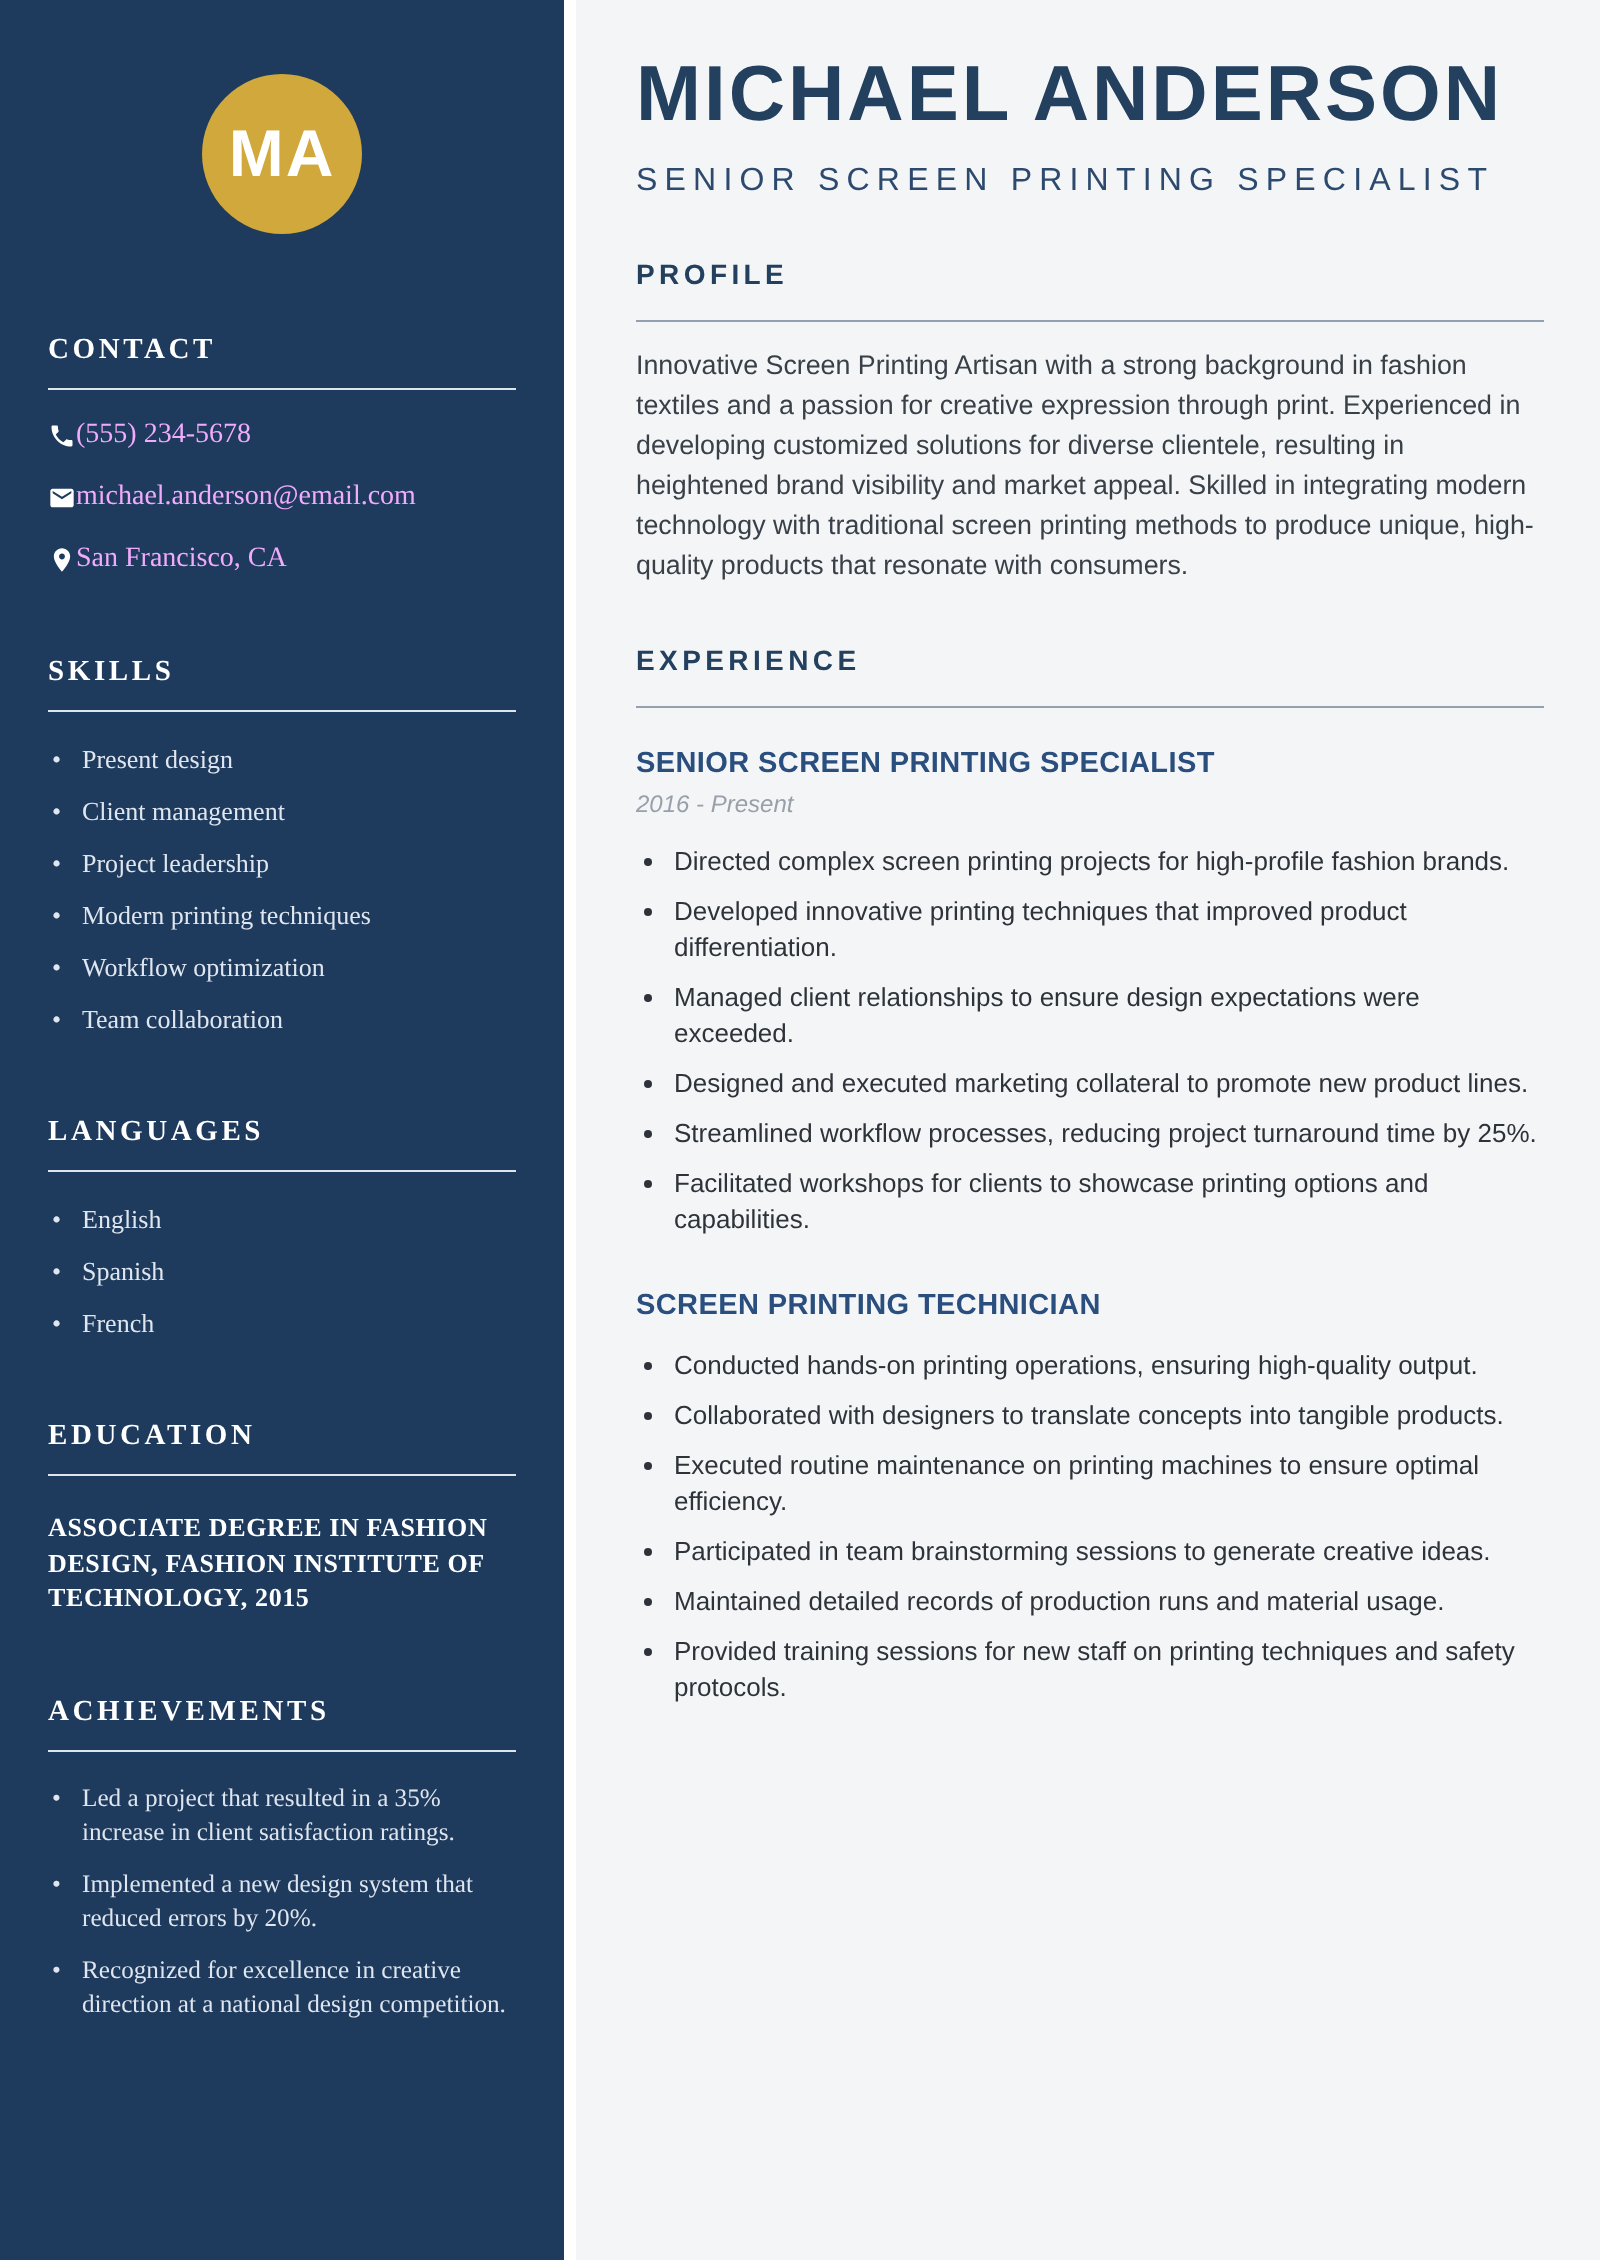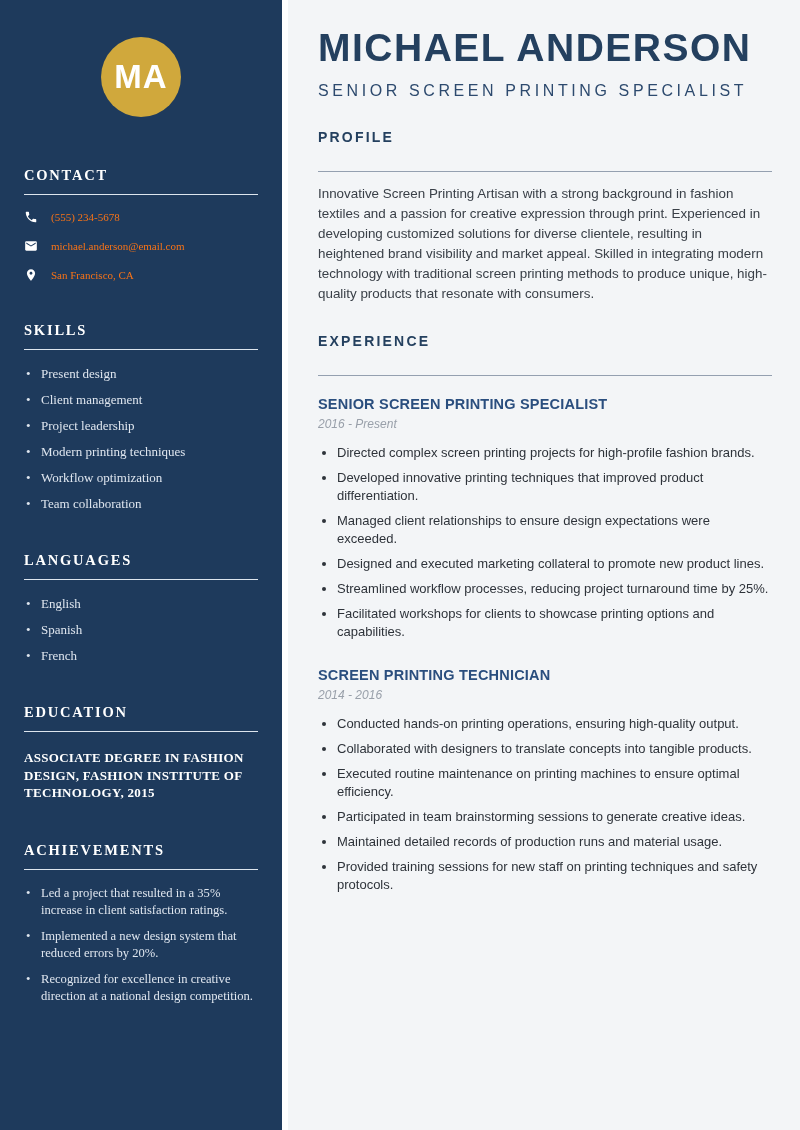--- a/index.html
+++ b/index.html
@@ -46,24 +46,23 @@
     font-size: 14.5px;
     font-weight: 700;
     letter-spacing: 1.8px;
     padding-bottom: 10px;
     border-bottom: 1.5px solid #dde5ee;
   }
   .contact-list { margin-top: 6px; }
   .contact-row {
     display: flex;
     align-items: center;
-    gap: 13px;
     margin-top: 15px;
-    font-size: 11px;
-    color: #f97316;
+    font-size: 14px;
+    color: #f0abfc;
   }
   .contact-row svg { flex: 0 0 auto; display: block; }
   ul.side-list {
     list-style: none;
     margin: 15px 0 0 0;
     padding: 0;
     font-size: 13px;
     color: #dfe6ef;
   }
   ul.side-list li {
@@ -110,21 +109,21 @@
     font-weight: 500;
     letter-spacing: 3.6px;
     color: #2d4a6e;
   }
   .main-section-title {
     margin-top: 29px;
     font-size: 14px;
     font-weight: 700;
     letter-spacing: 2.2px;
     color: #24405f;
-    padding-bottom: 26px;
+    padding-bottom: 15px;
     border-bottom: 1px solid #94a0b0;
   }
   .profile-text {
     margin-top: 12px;
     font-size: 13.4px;
     line-height: 20px;
     color: #3a4048;
   }
   .job { margin-top: 20px; }
   .job + .job { margin-top: 26px; }
@@ -251,21 +250,20 @@
         <li>Developed innovative printing techniques that improved product differentiation.</li>
         <li>Managed client relationships to ensure design expectations were exceeded.</li>
         <li>Designed and executed marketing collateral to promote new product lines.</li>
         <li>Streamlined workflow processes, reducing project turnaround time by 25%.</li>
         <li>Facilitated workshops for clients to showcase printing options and capabilities.</li>
       </ul>
     </div>
 
     <div class="job">
       <div class="job-role">SCREEN PRINTING TECHNICIAN</div>
-      <div class="job-dates">2014 - 2016</div>
       <ul class="job-bullets">
         <li>Conducted hands-on printing operations, ensuring high-quality output.</li>
         <li>Collaborated with designers to translate concepts into tangible products.</li>
         <li>Executed routine maintenance on printing machines to ensure optimal efficiency.</li>
         <li>Participated in team brainstorming sessions to generate creative ideas.</li>
         <li>Maintained detailed records of production runs and material usage.</li>
         <li>Provided training sessions for new staff on printing techniques and safety protocols.</li>
       </ul>
     </div>
 

